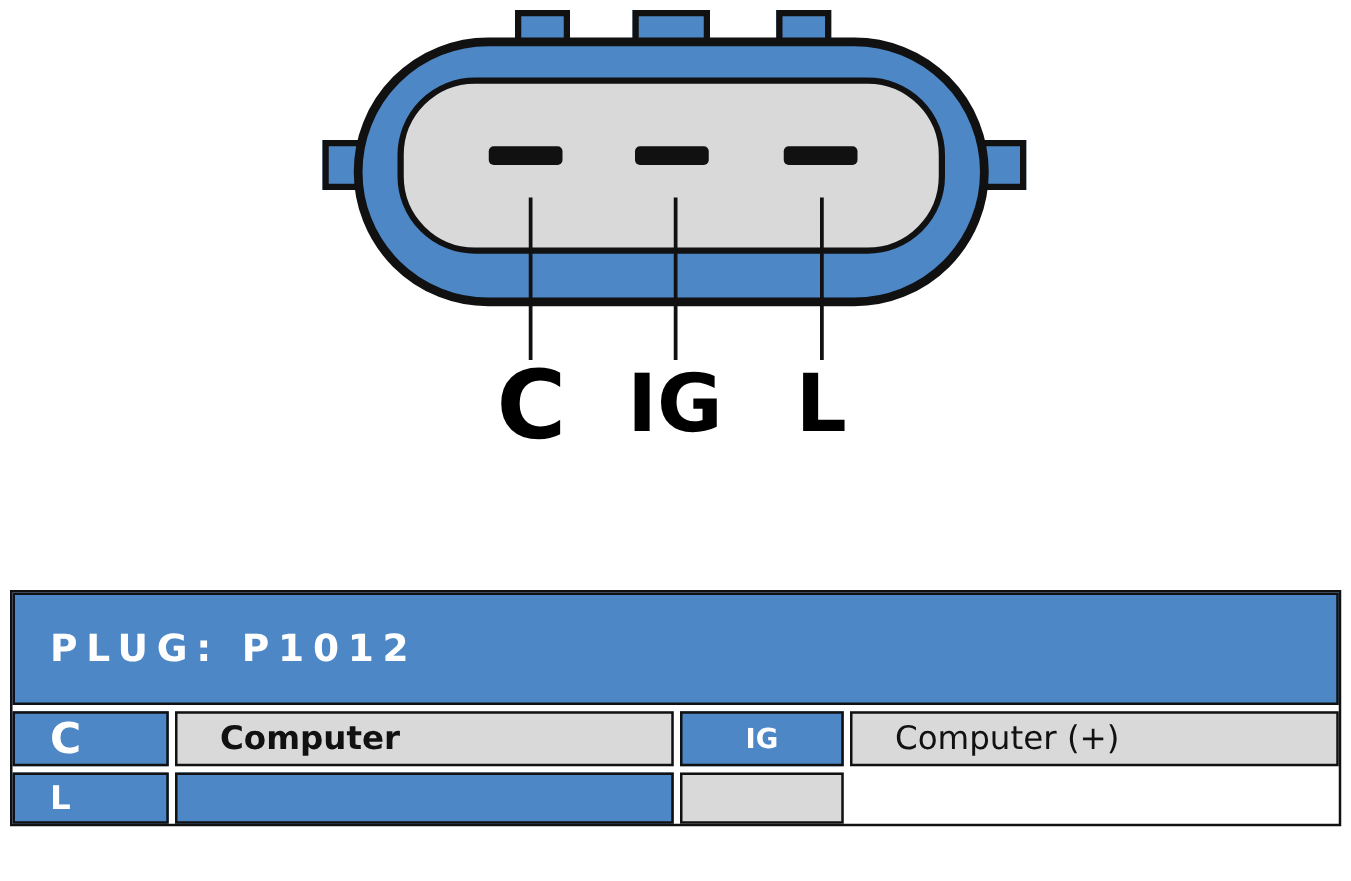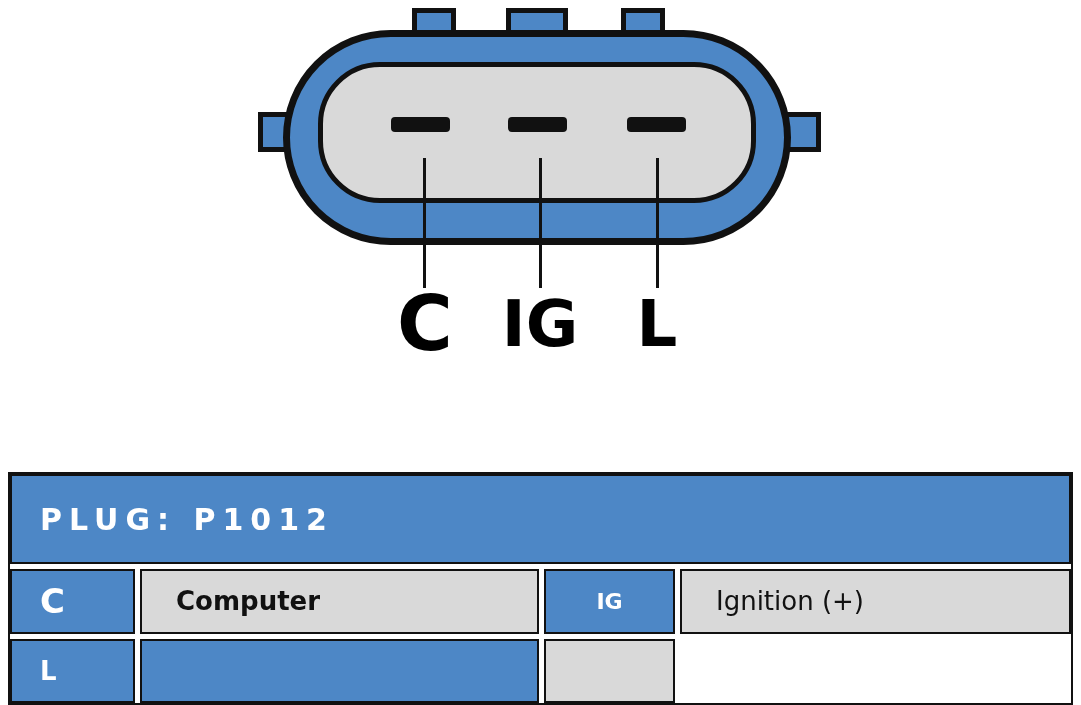--- a/index.html
+++ b/index.html
@@ -102,21 +102,21 @@
   .pin-label.pl1 { left: 355px; font-size: 76px; }
   .pin-label.pl2 { left: 470px; font-size: 64px; }
   .pin-label.pl3 { left: 587px; font-size: 64px; }
 
   
   .plug-table {
     position: absolute;
     left: 8px;
     top: 472px;
     width: 1065px;
-    height: 233px;
+    height: 189px;
     box-sizing: border-box;
     background: #ffffff;
     border: 2px solid #111;
     display: grid;
     grid-template-columns: 125px 399px 131px 1fr;
     grid-template-rows: 90px 1fr 1fr;
     gap: 5px;
   }
   .plug-table .cell {
     box-sizing: border-box;
@@ -173,20 +173,20 @@
   <div class="pin-label pl1">C</div>
   <div class="pin-label pl2">IG</div>
   <div class="pin-label pl3">L</div>
 
   <div class="plug-table">
     <div class="cell header">PLUG: P1012</div>
 
     <div class="cell code big">C</div>
     <div class="cell value bold">Computer</div>
     <div class="cell code mid">IG</div>
-    <div class="cell value">Ignition (+)</div>
+    <div class="cell value">Computer (+)</div>
 
     <div class="cell code small">L</div>
     <div class="cell code mid"></div>
     <div class="cell value"></div>
   </div>
 
 </div>
 
 </body></html>

